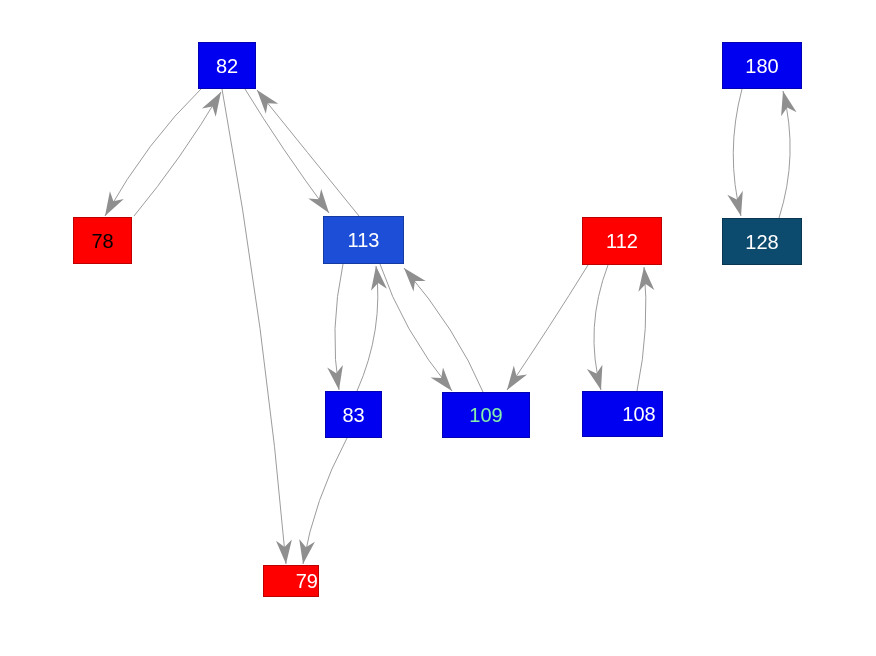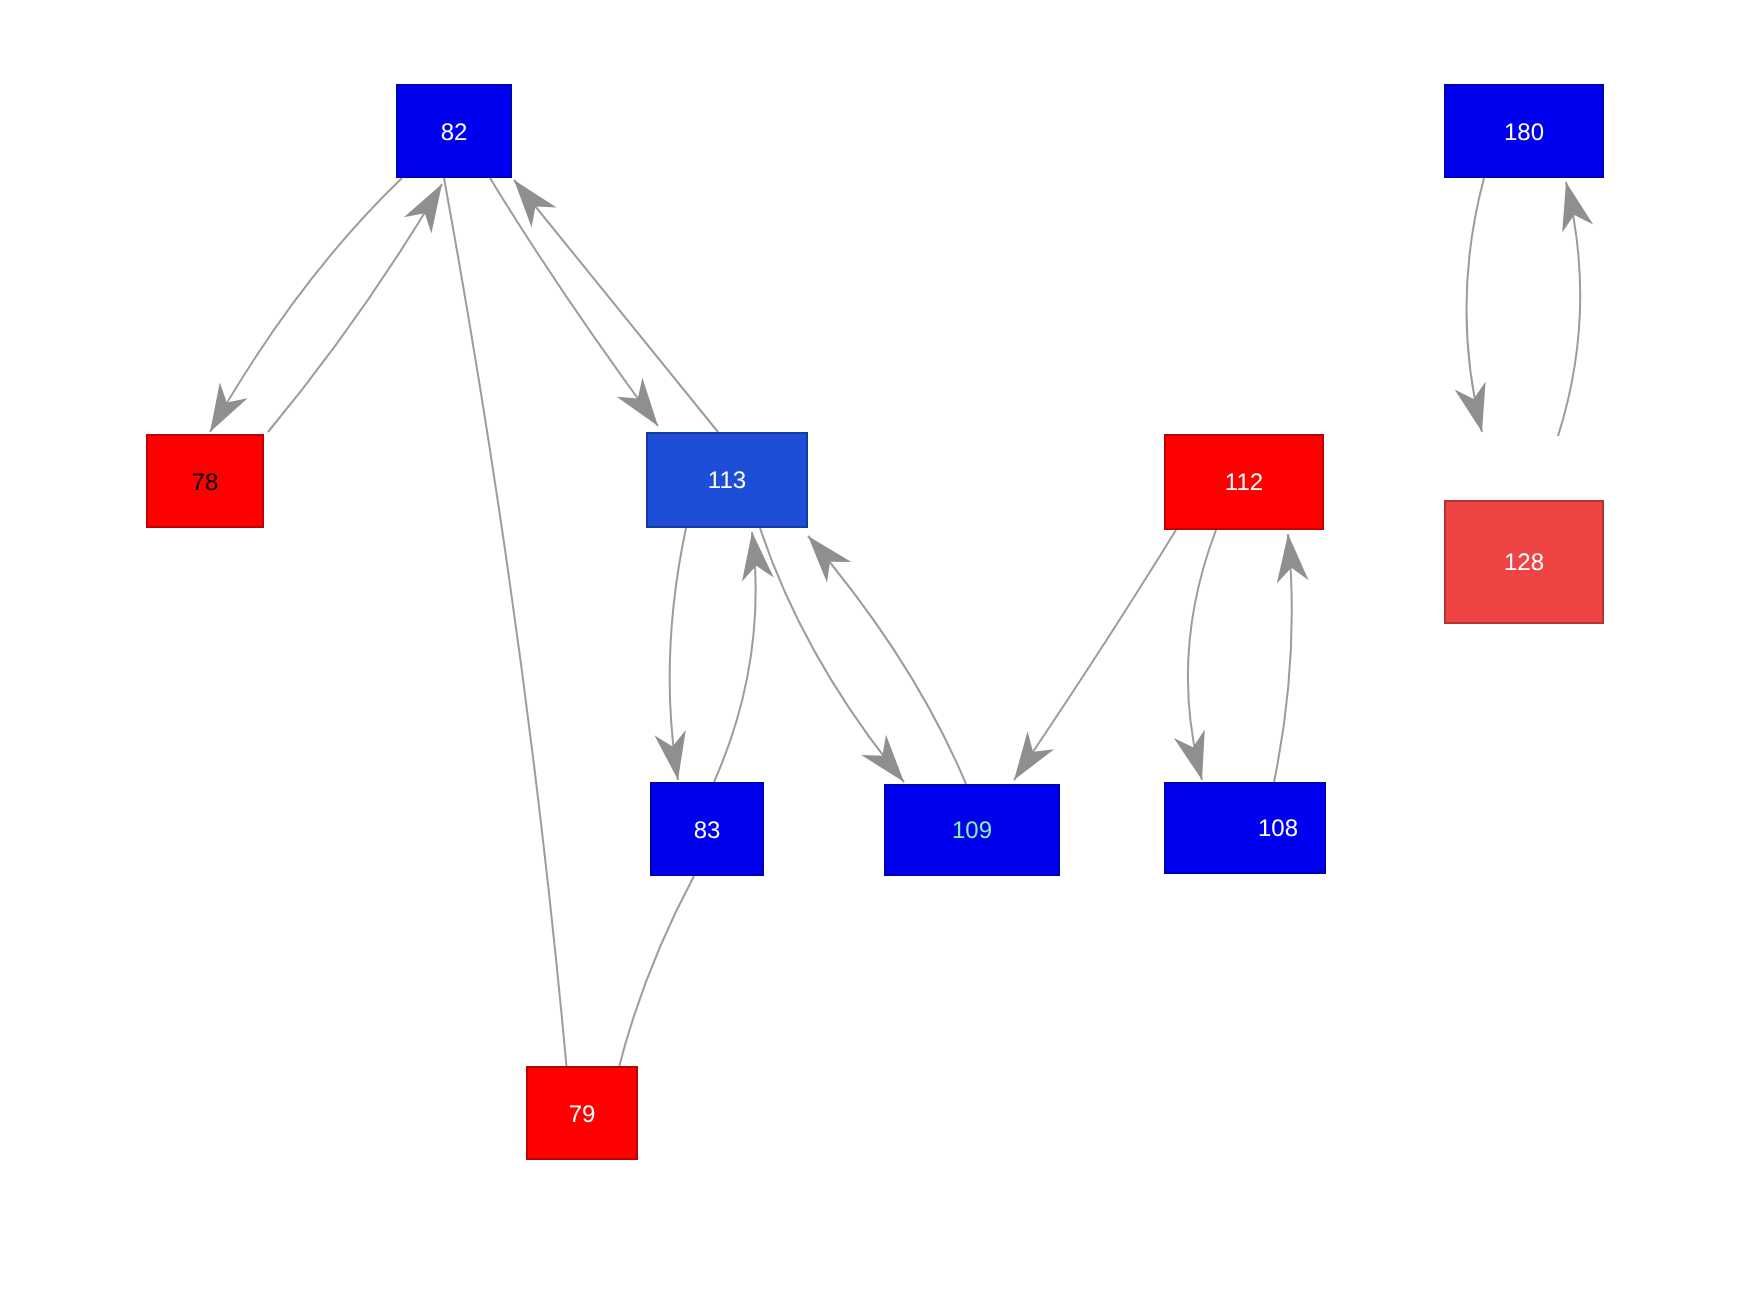--- a/index.html
+++ b/index.html
@@ -22,21 +22,21 @@
     width: 876px;
     height: 656px;
   }
   .node {
     position: absolute;
     display: flex;
     align-items: center;
     justify-content: center;
     box-sizing: border-box;
     border: 1px solid rgba(0,0,0,0.25);
-    font-size: 12px;
+    font-size: 20px;
     line-height: 1;
     cursor: pointer;
     user-select: none;
   }
   .node span {
     pointer-events: none;
   }
 </style>
 </head>
 <body>
@@ -83,29 +83,29 @@
       </div>
       <div class="node" style="left: 73px; top: 217px; width: 59px; height: 47px; background: rgb(254, 0, 0); color: #000000;">
         <span>78</span>
       </div>
       <div class="node" style="left: 323px; top: 216px; width: 81px; height: 48px; background: #1d4ed8; color: rgb(255, 255, 255);">
         <span>113</span>
       </div>
       <div class="node" style="left: 582px; top: 217px; width: 80px; height: 48px; background: rgb(254, 0, 0); color: rgb(255, 255, 255);">
         <span>112</span>
       </div>
-      <div class="node" style="left: 722px; top: 218px; width: 80px; height: 62px; background: #ef4444; color: rgb(255, 255, 255); margin-top: 32px;">
+      <div class="node" style="left: 722px; top: 218px; width: 80px; height: 47px; background: #0c4a6e; color: rgb(255, 255, 255);">
         <span>128</span>
       </div>
       <div class="node" style="left: 325px; top: 391px; width: 57px; height: 47px; background: rgb(0, 0, 240); color: rgb(255, 255, 255);">
         <span>83</span>
       </div>
       <div class="node" style="left: 442px; top: 392px; width: 88px; height: 46px; background: rgb(0, 0, 240); color: #86efac;">
         <span>109</span>
       </div>
       <div class="node" style="left: 582px; top: 391px; width: 81px; height: 46px; background: rgb(0, 0, 240); color: rgb(255, 255, 255); padding-left: 33px;">
         <span>108</span>
       </div>
-      <div class="node" style="left: 263px; top: 533px; width: 56px; height: 47px; background: rgb(254, 0, 0); color: rgb(255, 255, 255);">
+      <div class="node" style="left: 263px; top: 565px; width: 56px; height: 32px; background: rgb(254, 0, 0); color: rgb(255, 255, 255); justify-content: flex-end;">
         <span>79</span>
       </div>
     </div>
 </div>
 
 </body></html>

